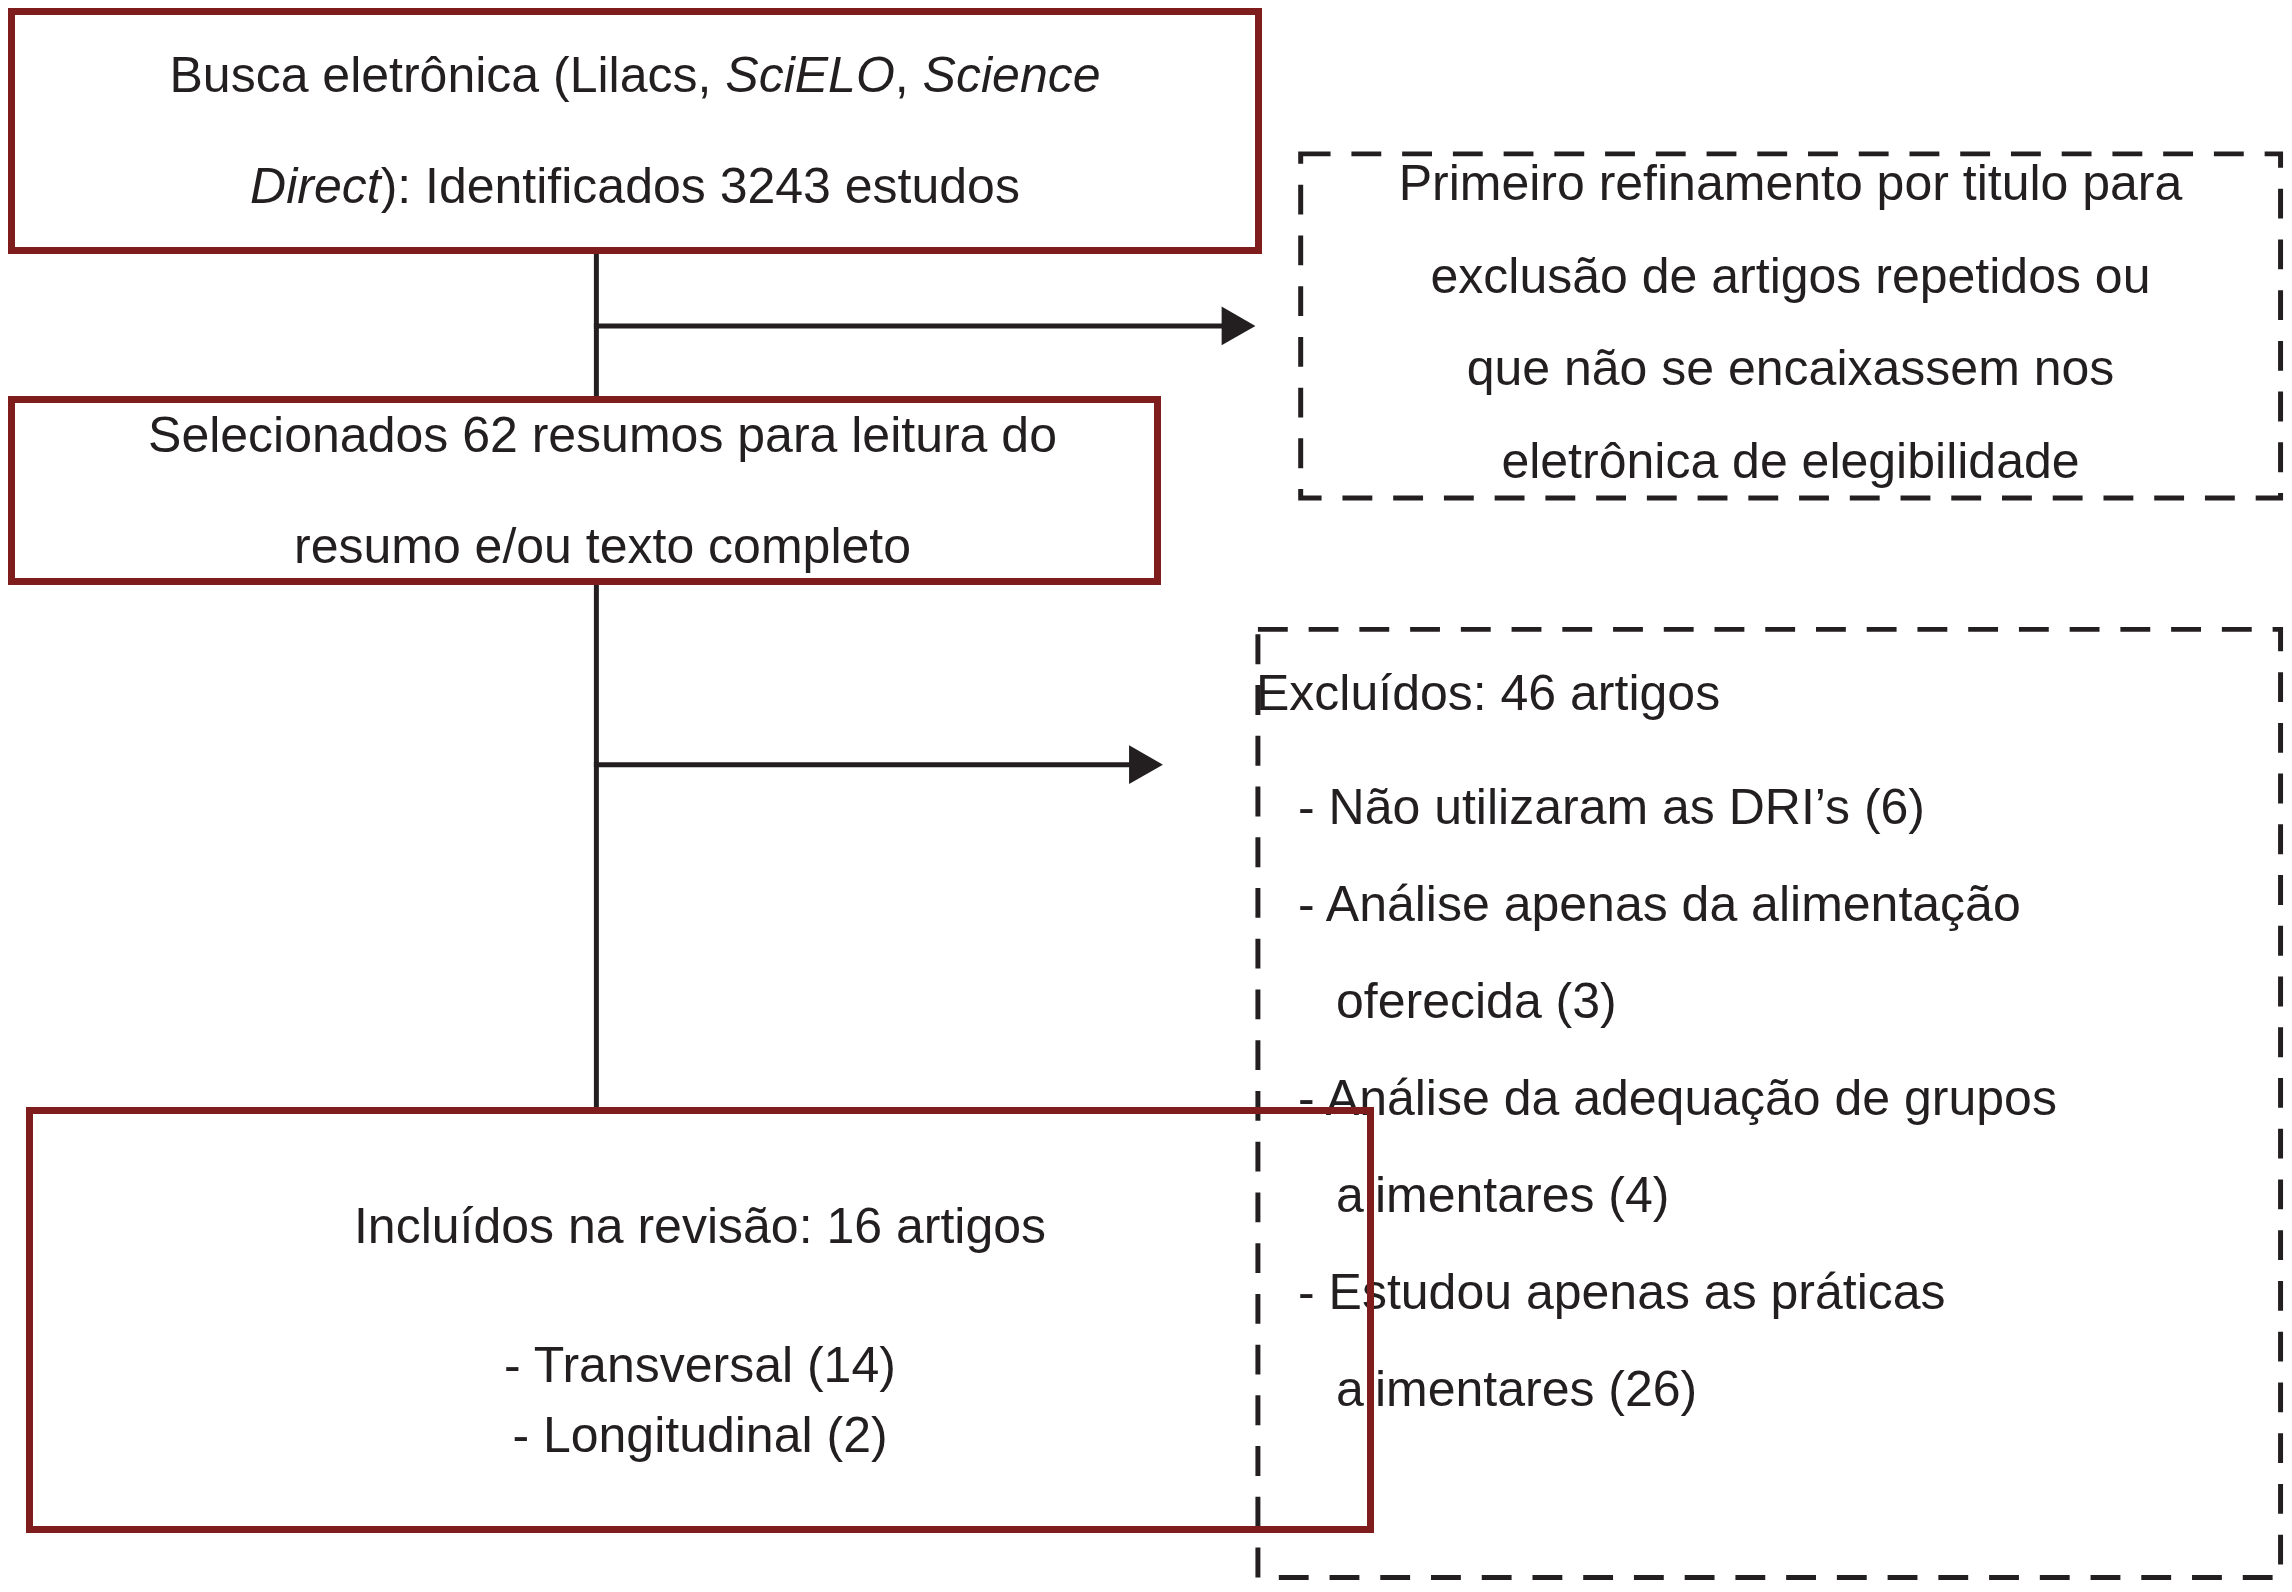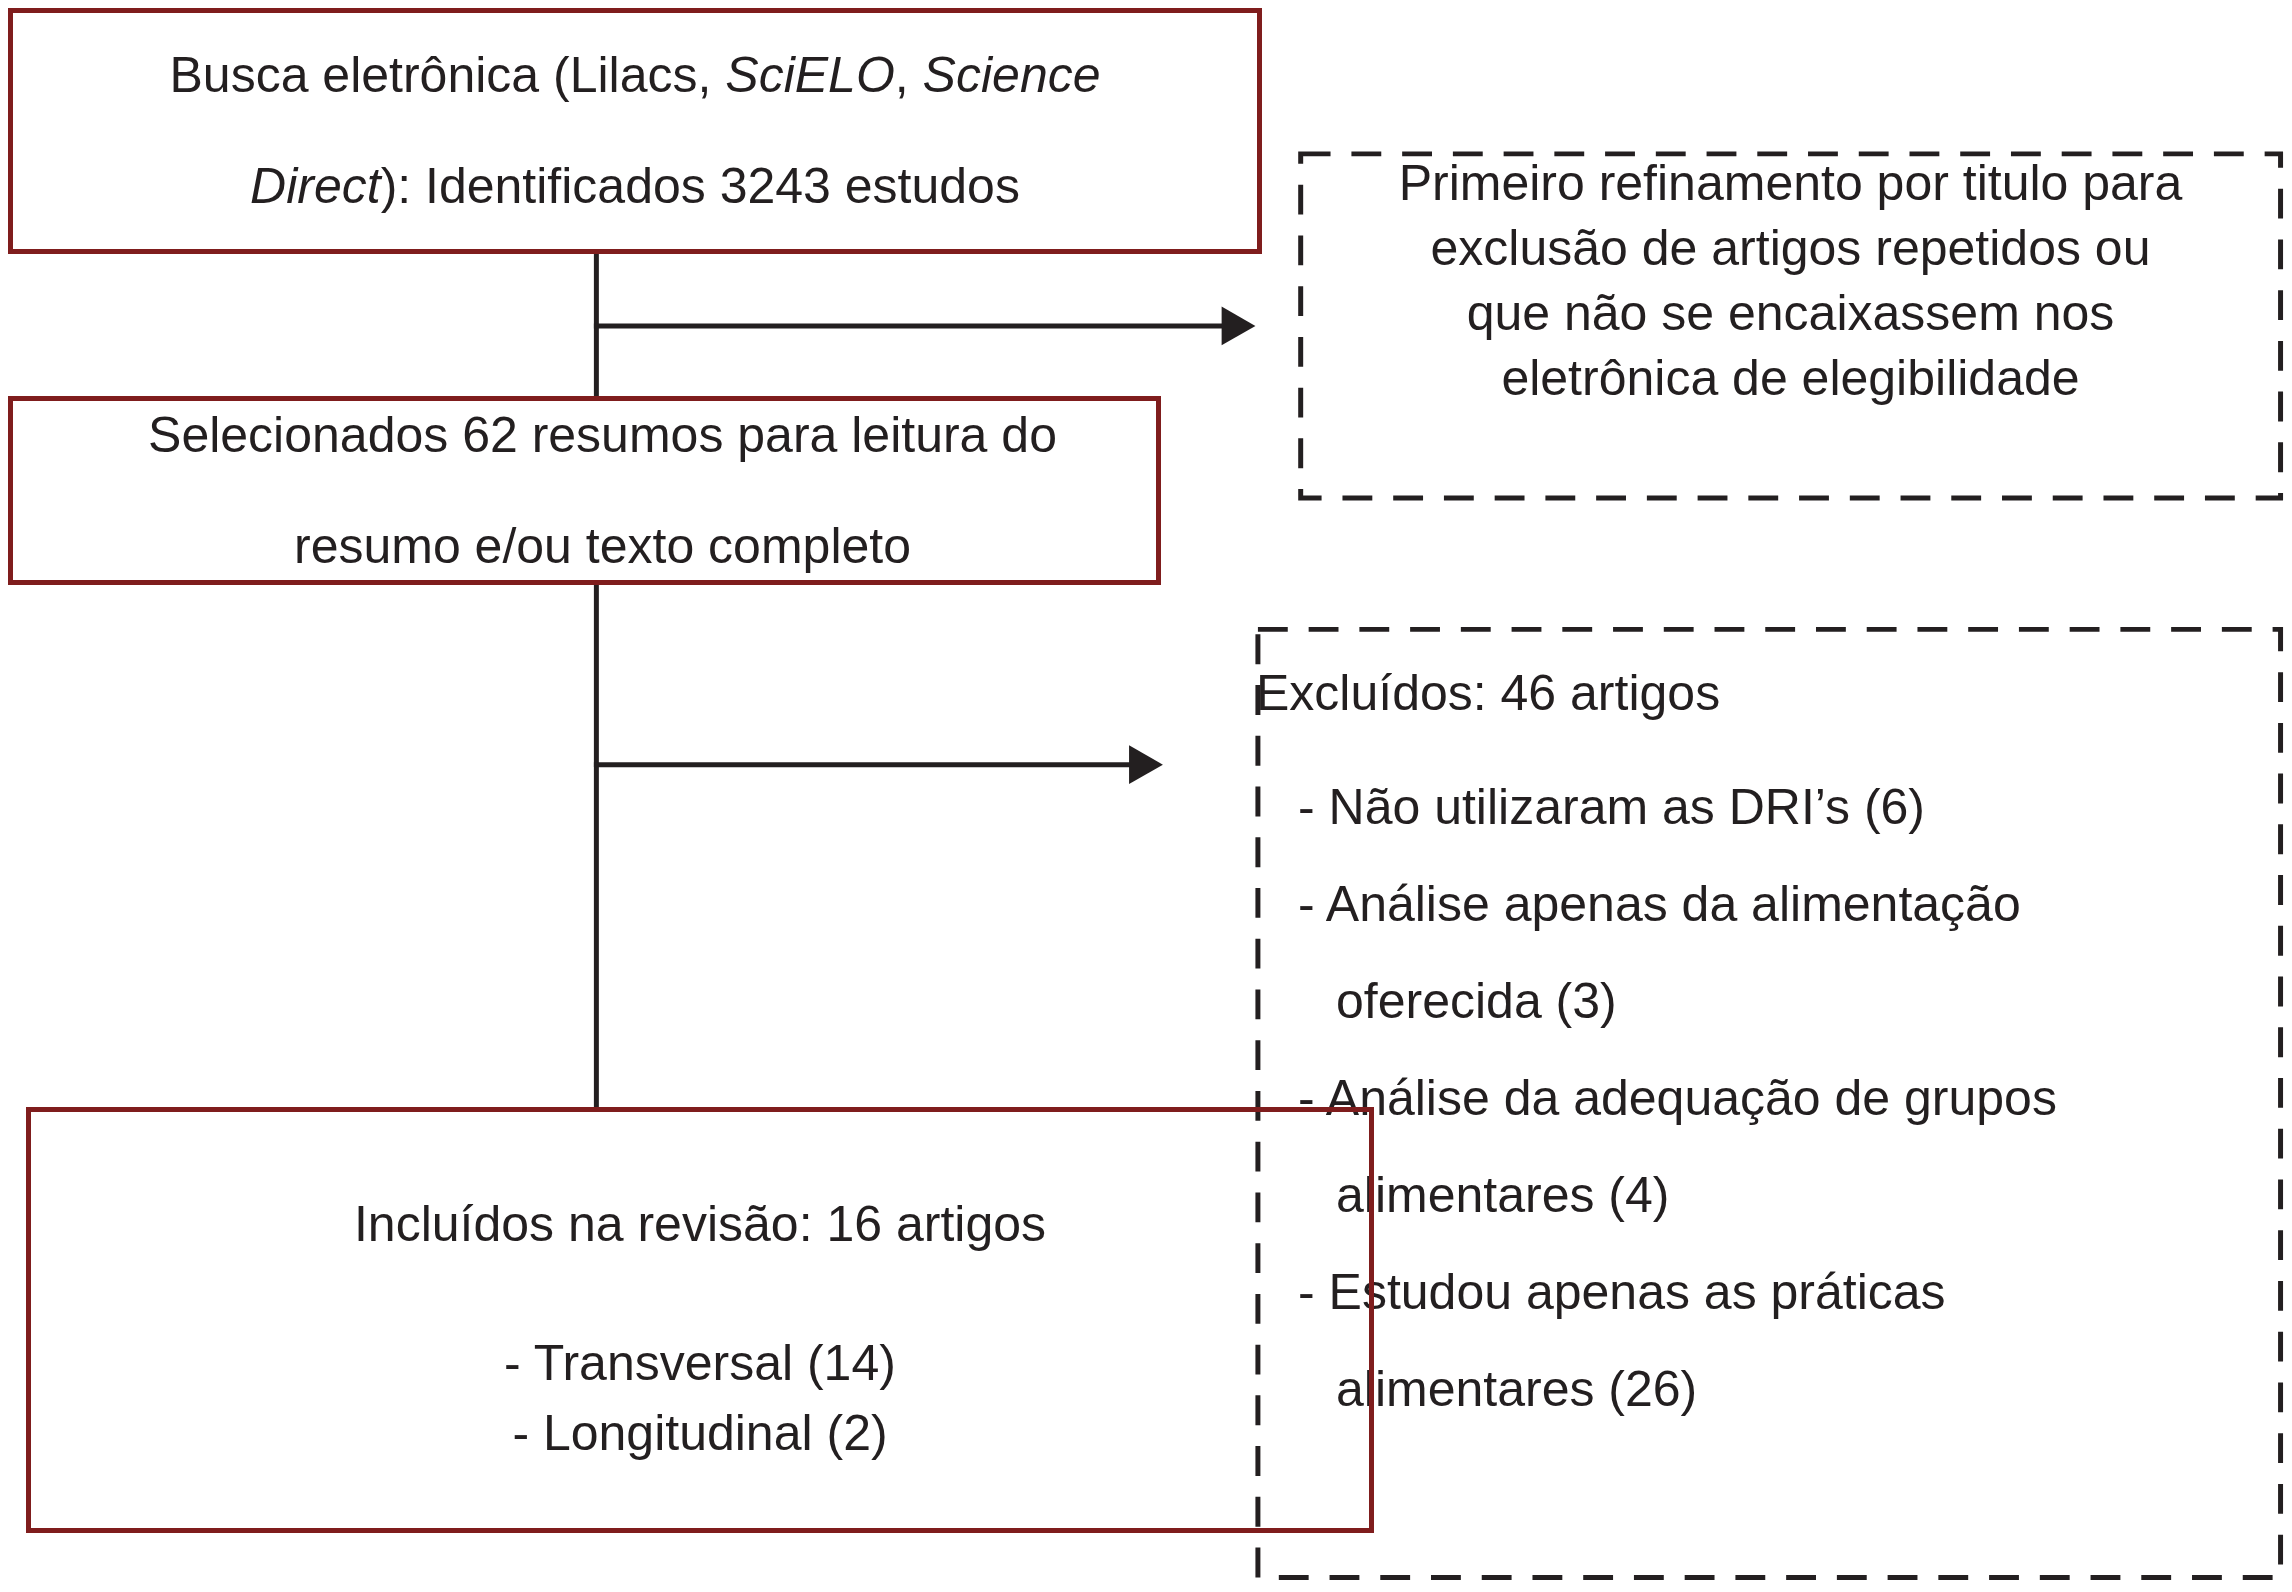--- a/index.html
+++ b/index.html
@@ -22,21 +22,21 @@
     left: 0;
     top: 0;
     width: 2292px;
     height: 1592px;
   }
   .box {
     position: absolute;
     box-sizing: border-box;
   }
   .solid {
-    border: 5px solid #7f1d1d;
+    border: 7px solid #7f1d1d;
     gap: 44px;
   }
   .it { font-style: italic; }
 
   
   .box-search {
     left: 8px; top: 8px;
     width: 1254px; height: 246px;
     display: flex;
     flex-direction: column;
@@ -57,21 +57,21 @@
     line-height: 67px;
     align-items: center;
   }
 
   
   .box-refine {
     left: 1298px; top: 151px;
     width: 985px; height: 349px;
     display: flex;
     flex-direction: column;
-    justify-content: flex-start;
+    justify-content: space-between;
     align-items: center;
     text-align: center;
     line-height: 65px;
     padding-bottom: 6px;
   }
 
   
   .box-excluded {
     left: 1256px; top: 627px;
     width: 1028px; height: 953px;

